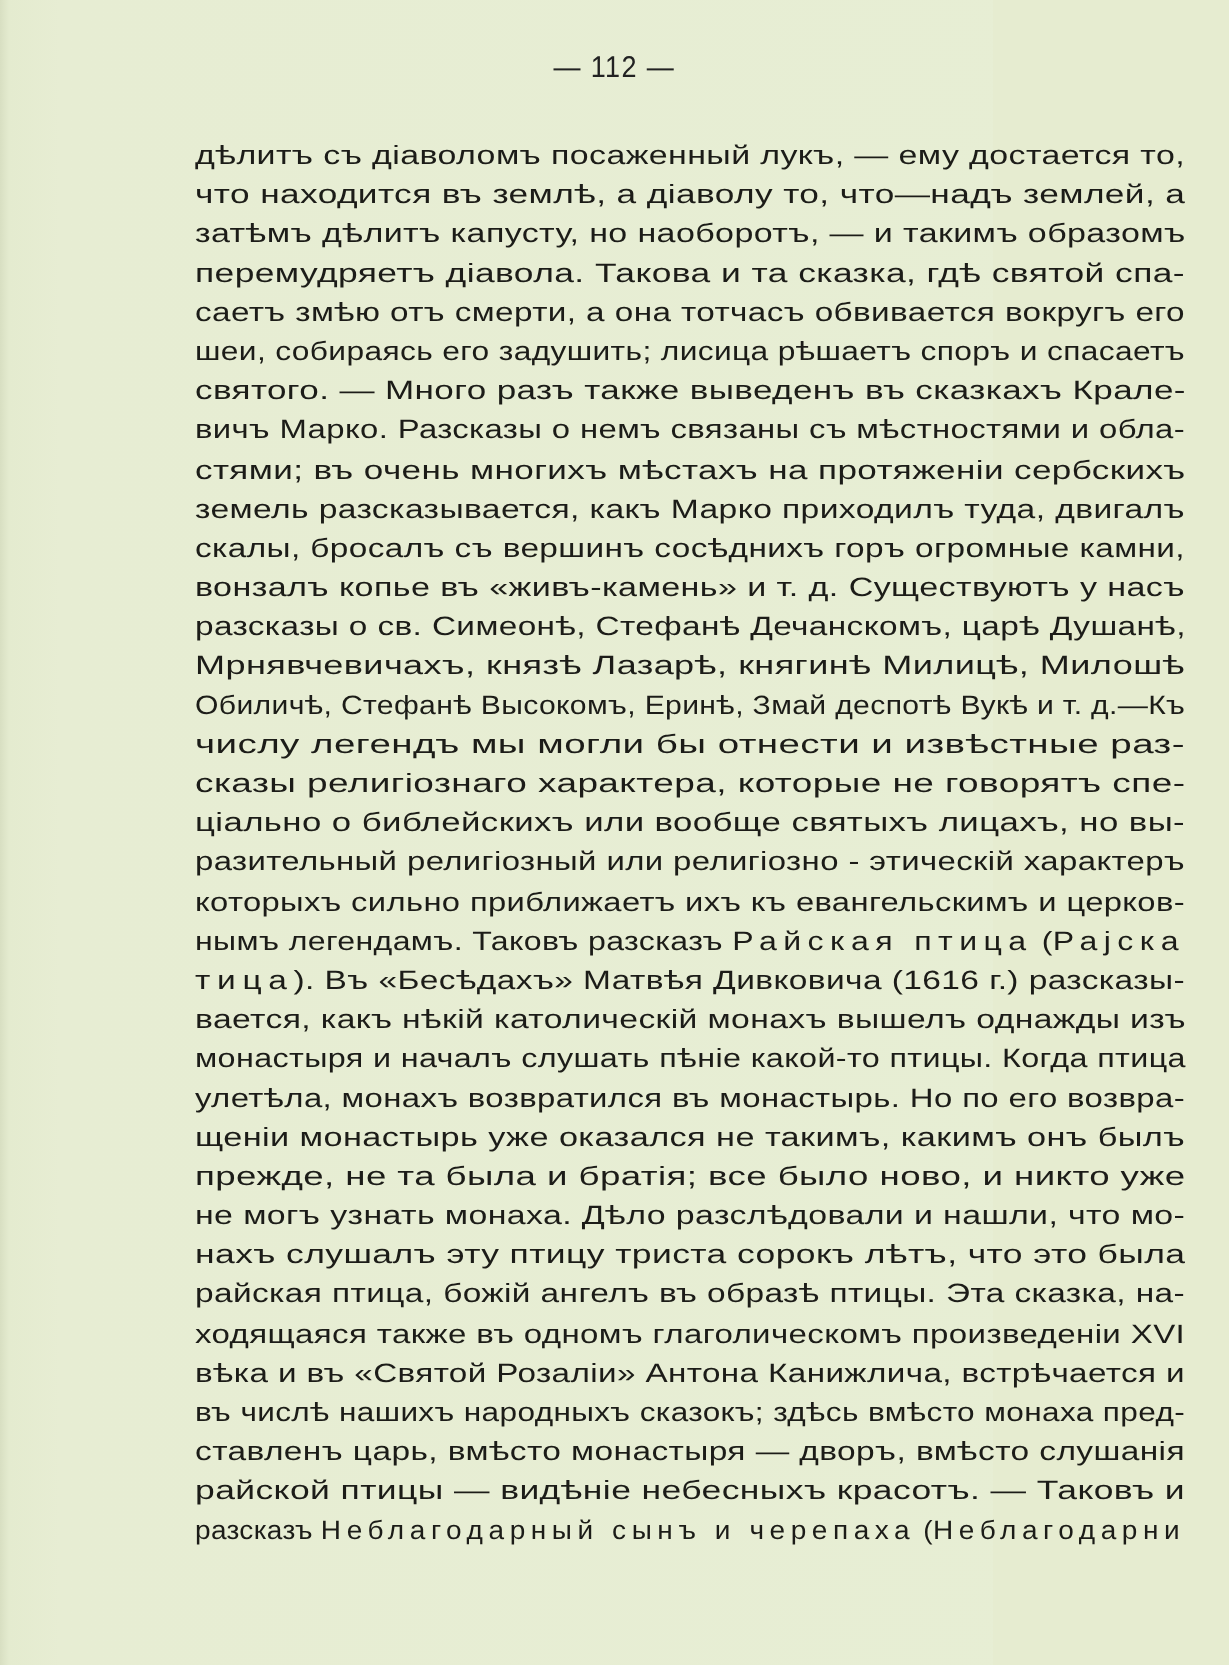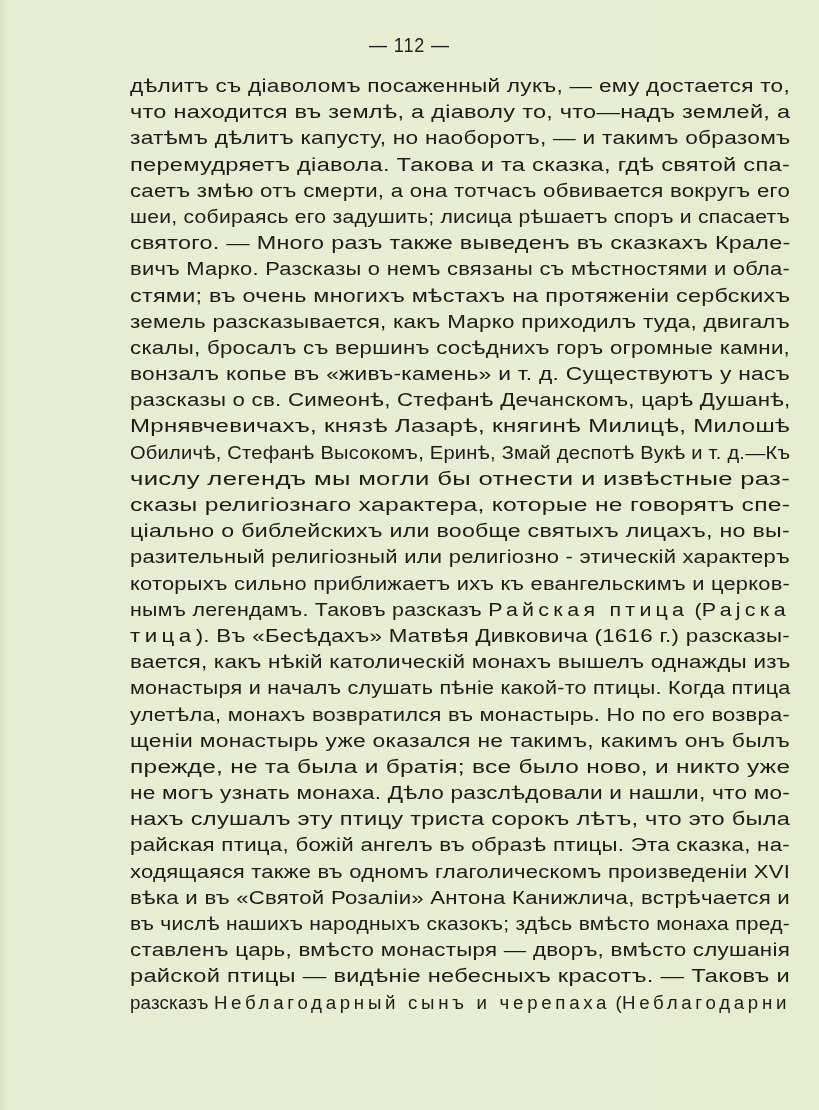--- a/index.html
+++ b/index.html
@@ -29,21 +29,21 @@
       width: 819px;
       text-align: center;
       font-size: 20px;
       letter-spacing: 1px;
       color: #222;
       transform: scaleX(0.9);
     }
     .text-block {
       position: absolute;
       left: 130px;
-      top: 73px;
+      top: 90px;
       width: 660px;
     }
     .line {
       display: block;
       height: 26.2px;
       line-height: 26.2px;
       font-size: 17.6px;
       white-space: nowrap;
       text-align: justify;
       text-align-last: justify;

